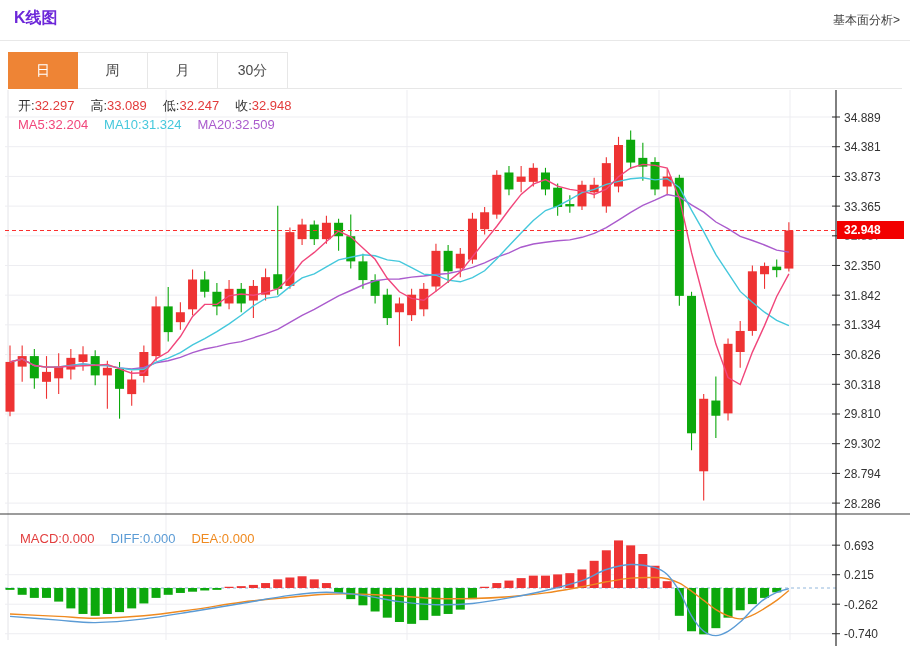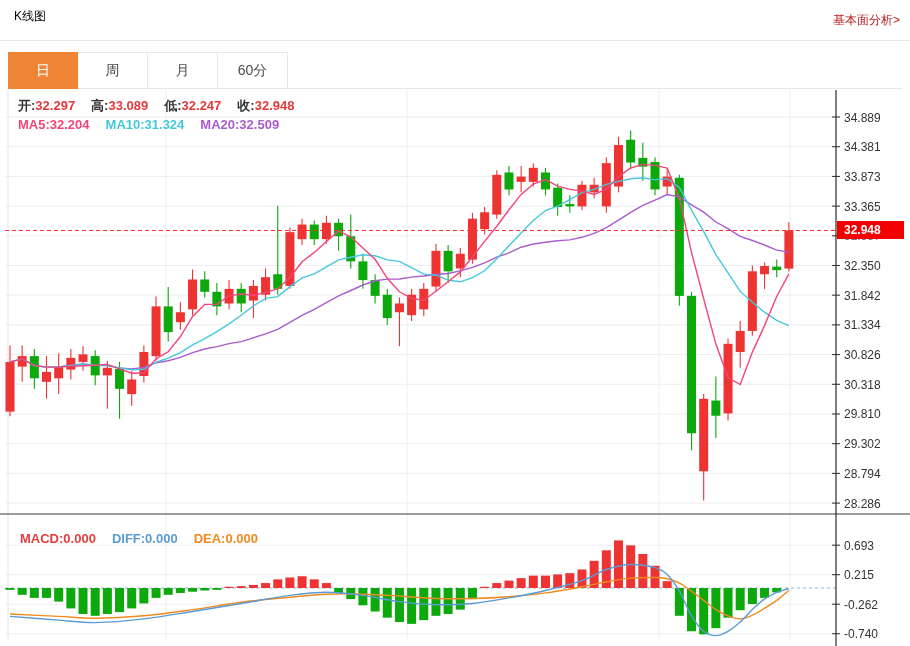--- a/index.html
+++ b/index.html
@@ -1,49 +1,49 @@
 <!DOCTYPE html>
 <html><head>
 <meta charset="utf-8">
 <style>
   html,body{margin:0;padding:0;width:910px;height:646px;background:#fff;overflow:hidden;
     font-family:"Liberation Sans","DejaVu Sans",sans-serif;position:relative;}
   .abs{position:absolute;}
-  #page-title{left:14px;top:8px;font-size:12px;font-weight:normal;color:#000000;}
-  #fund-link{right:10px;top:12px;font-size:12px;color:#b91c1c;text-decoration:none;cursor:pointer;}
+  #page-title{left:14px;top:8px;font-size:16px;font-weight:bold;color:#6d28d9;}
+  #fund-link{right:10px;top:12px;font-size:12px;color:#404040;text-decoration:none;cursor:pointer;}
   #title-divider{left:0;top:40px;width:910px;height:0;border-bottom:1px solid #e8e8e8;}
   #tabbar{left:8px;top:52px;width:894px;height:37px;display:flex;z-index:4;}
   .tab{box-sizing:border-box;width:70px;height:37px;line-height:35px;text-align:center;font-size:14px;
     color:#4a4a4a;background:#fff;border:1px solid #e7e7e7;border-left:none;cursor:pointer;}
   .tab:first-child{border-left:1px solid #e7e7e7;}
   .tab.sel{color:#fff;font-weight:normal;}
   .tab-filler{flex:1;box-sizing:border-box;border-bottom:1px solid #e7e7e7;height:37px;}
   .inforow{position:absolute;font-size:13px;white-space:nowrap;z-index:2;}
-  .inforow .it{margin-right:16px;font-weight:bold;}
+  .inforow .it{margin-right:16px;}
   .inforow .lbl{color:#333;}
   #ohlc-row{left:18px;top:97px;}
   #ma-row{left:18px;top:117px;}
   #macd-row{left:20px;top:521px;margin-top:10px;}
   #chart-svg{left:0;top:0;z-index:0;}
   #price-badge{left:837px;top:221px;width:67px;height:18px;line-height:18px;box-sizing:border-box;
     padding-left:7px;font-size:12px;font-weight:bold;color:#fff;z-index:3;}
   #hidden-tick{left:844px;top:229px;font-size:12px;color:#777;z-index:1;}
 </style>
 </head>
 <body>
 
 <div class="abs" id="page-title">K线图</div>
 <a class="abs" id="fund-link">基本面分析&gt;</a>
 <div class="abs" id="title-divider"></div>
 
 <div class="abs" id="tabbar">
     <div class="tab sel" style="background: rgb(238, 132, 53); border-color: rgb(238, 132, 53);">日</div>
     <div class="tab">周</div>
     <div class="tab">月</div>
-    <div class="tab">60分</div>
+    <div class="tab">30分</div>
     <div class="tab-filler"></div>
   </div>
 
 <div class="inforow" id="ohlc-row"><span class="it"><span class="lbl">开:</span><span style="color: rgb(226, 59, 59);">32.297</span></span><span class="it"><span class="lbl">高:</span><span style="color: rgb(226, 59, 59);">33.089</span></span><span class="it"><span class="lbl">低:</span><span style="color: rgb(226, 59, 59);">32.247</span></span><span class="it"><span class="lbl">收:</span><span style="color: rgb(226, 59, 59);">32.948</span></span></div>
 <div class="inforow" id="ma-row"><span class="it"><span class="lbl" style="color: rgb(241, 70, 123);">MA5:</span><span style="color: rgb(241, 70, 123);">32.204</span></span><span class="it"><span class="lbl" style="color: rgb(69, 200, 220);">MA10:</span><span style="color: rgb(69, 200, 220);">31.324</span></span><span class="it"><span class="lbl" style="color: rgb(170, 91, 205);">MA20:</span><span style="color: rgb(170, 91, 205);">32.509</span></span></div>
 <div class="inforow" id="macd-row"><span class="it"><span class="lbl" style="color: rgb(226, 62, 62);">MACD:</span><span style="color: rgb(226, 62, 62);">0.000</span></span><span class="it"><span class="lbl" style="color: rgb(91, 155, 213);">DIFF:</span><span style="color: rgb(91, 155, 213);">0.000</span></span><span class="it"><span class="lbl" style="color: rgb(239, 138, 32);">DEA:</span><span style="color: rgb(239, 138, 32);">0.000</span></span></div>
 
 <svg class="abs" id="chart-svg" width="910" height="646" viewBox="0 0 910 646">
     <line x1="8" y1="90" x2="8" y2="640" stroke="#e4e4e8" stroke-width="1"></line>
     <line x1="166" y1="90" x2="166" y2="640" stroke="#ededf1" stroke-width="1"></line>

